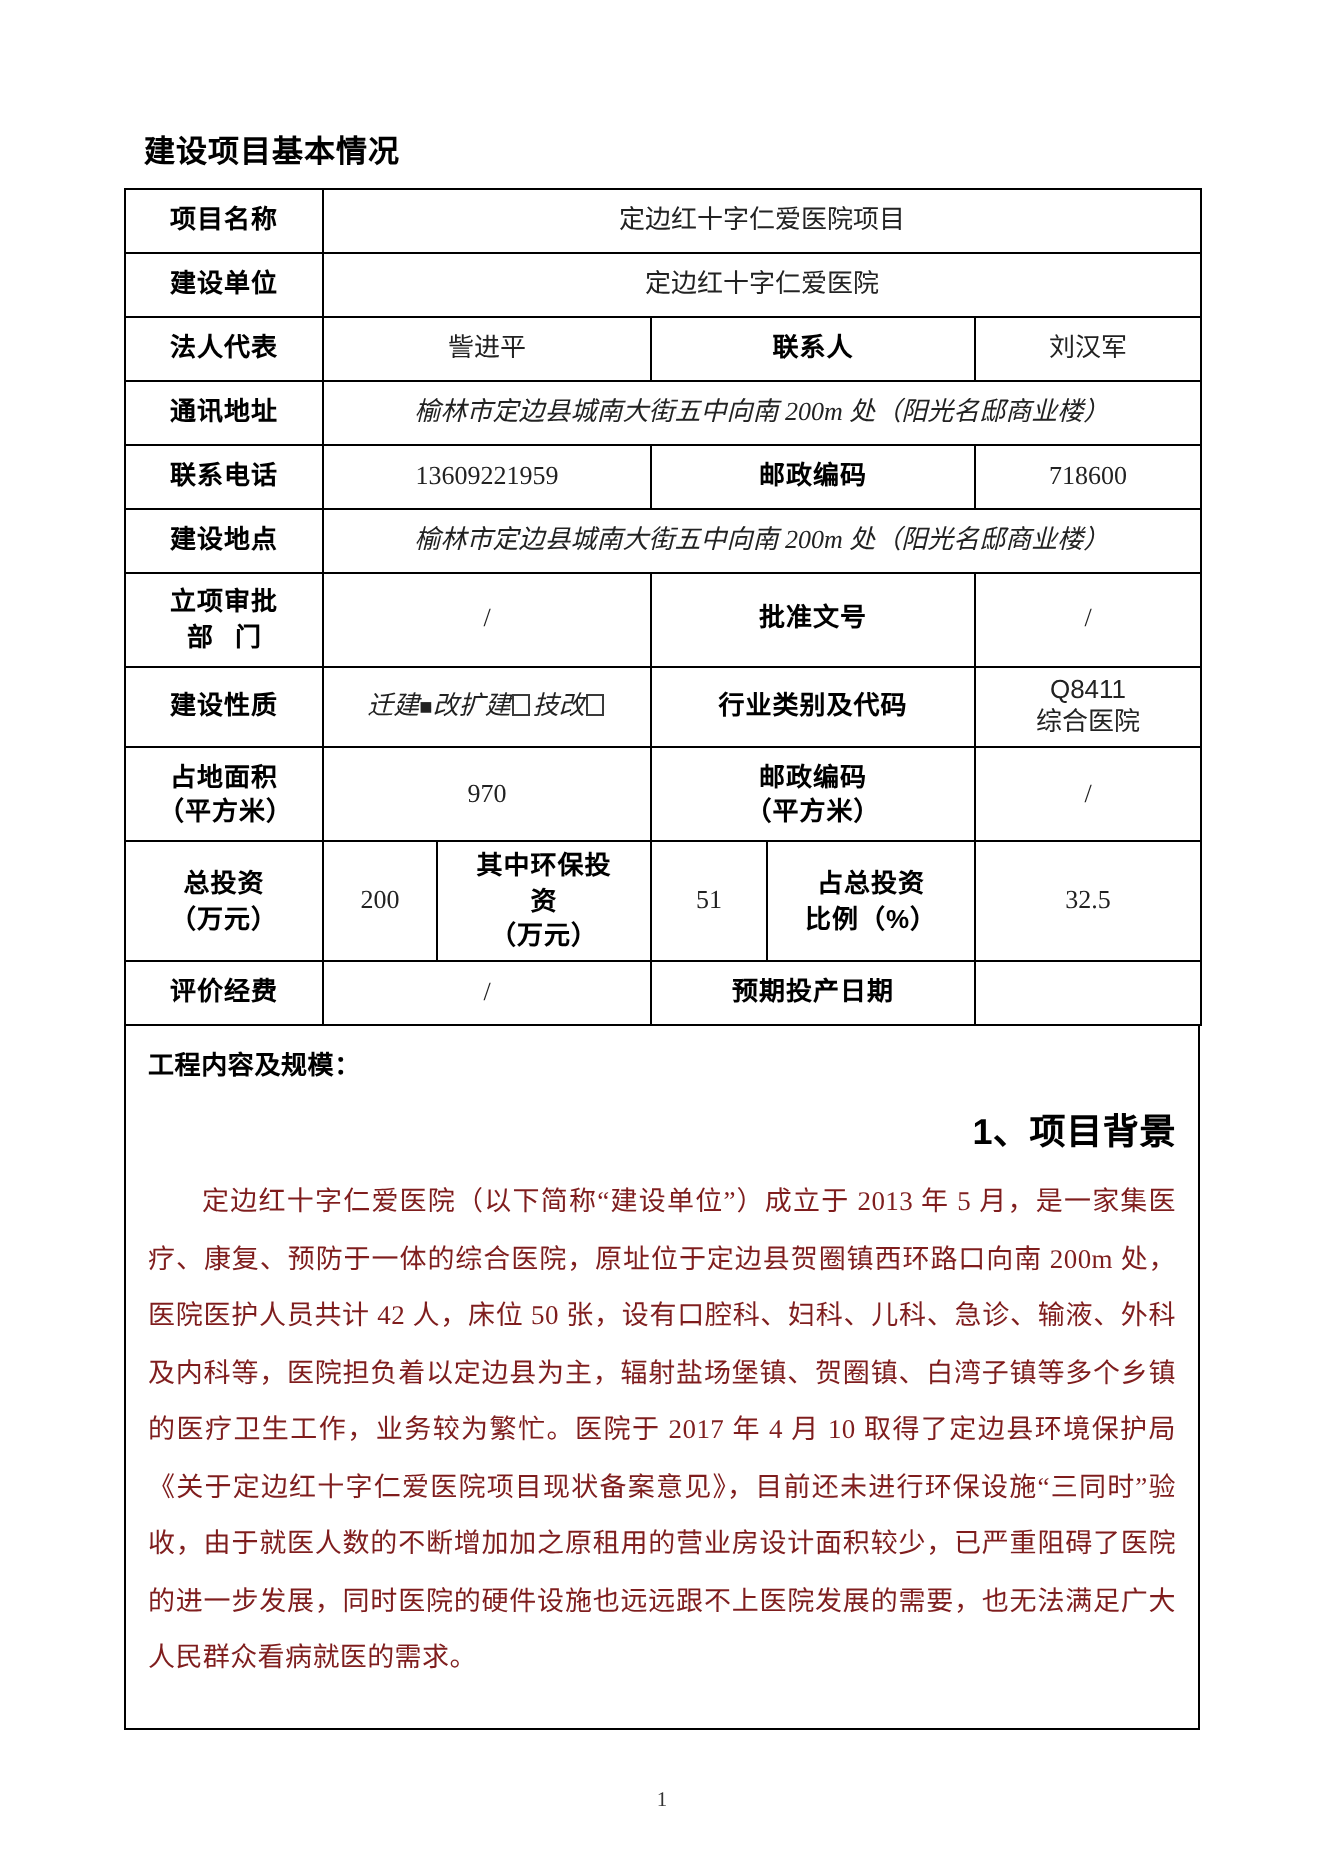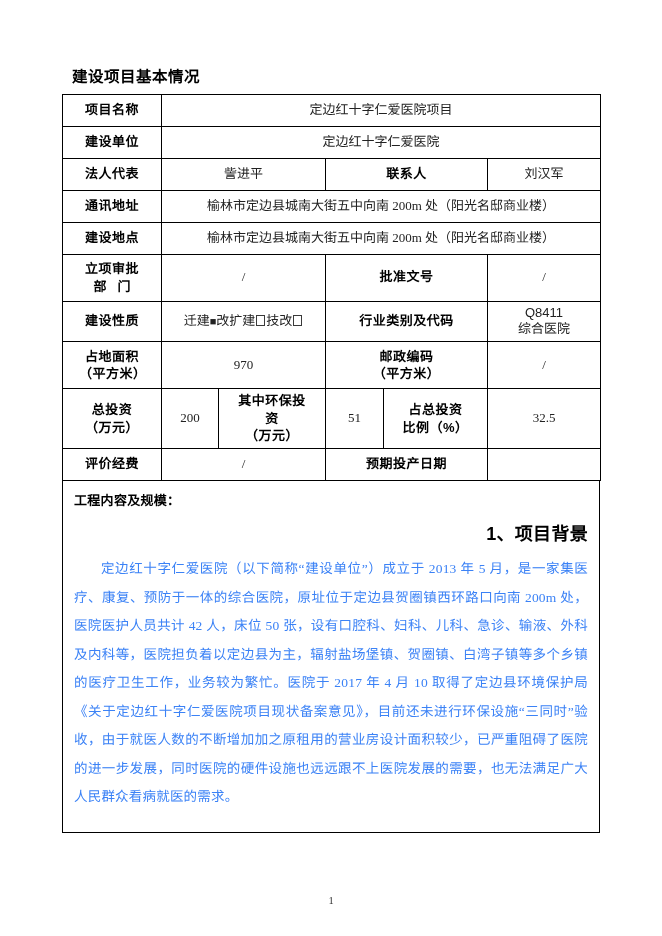--- a/index.html
+++ b/index.html
@@ -65,21 +65,21 @@
   td.val {
     font-family: "Liberation Serif", "DejaVu Serif", serif;
     font-size: 13px;
     color: #222;
   }
   td.h32 { height: 25px; }
   td.h40 { height: 33px; }
   td.h46 { height: 40px; }
   .twoline { display: block; line-height: 1.35; }
   .spaced { letter-spacing: 11px; padding-left: 11px; }
-  .nowrap { white-space: nowrap; }
+  .nowrap { white-space: nowrap; font-style: italic; }
   .code-main {
     display: block;
     font-family: Liberation Sans, sans-serif;
     font-size: 13px;
     line-height: 1.3;
   }
   .code-sub {
     display: block;
     font-family: "Liberation Serif", "DejaVu Serif", serif;
     font-size: 13px;
@@ -124,21 +124,21 @@
     text-align: right;
   }
   .para {
     font-family: "Liberation Serif", "DejaVu Serif", serif;
     font-size: 13.5px;
     line-height: 28.5px;
     margin: 0;
     text-indent: 27px;
     text-align: justify;
     text-justify: inter-ideograph;
-    color: #3b82f6;
+    color: #7f1d1d;
     letter-spacing: 0.2px;
   }
 
   
   .page-number {
     position: absolute;
     left: 0;
     top: 895px;
     width: 662px;
     text-align: center;
@@ -181,20 +181,26 @@
           <td class="val h32" colspan="2">訾进平</td>
           <td class="lbl h32" colspan="2">联系人</td>
           <td class="val h32">刘汉军</td>
         </tr>
 
         <tr>
           <td class="lbl h32">通讯地址</td>
           <td class="val h32 nowrap" colspan="5">榆林市定边县城南大街五中向南 200m 处（阳光名邸商业楼）</td>
         </tr>
 
+        <tr>
+          <td class="lbl h32">联系电话</td>
+          <td class="val h32" colspan="2">13609221959</td>
+          <td class="lbl h32" colspan="2">邮政编码</td>
+          <td class="val h32">718600</td>
+        </tr>
 
         <tr>
           <td class="lbl h32">建设地点</td>
           <td class="val h32 nowrap" colspan="5">榆林市定边县城南大街五中向南 200m 处（阳光名邸商业楼）</td>
         </tr>
 
         <tr>
           <td class="lbl h46">
             <span class="twoline">立项审批</span>
             <span class="twoline spaced">部门</span>

